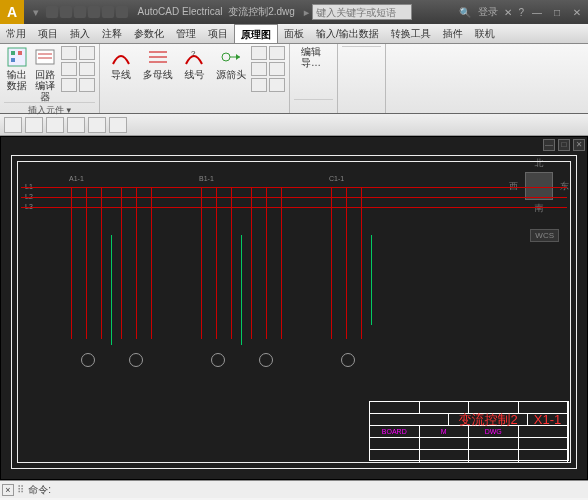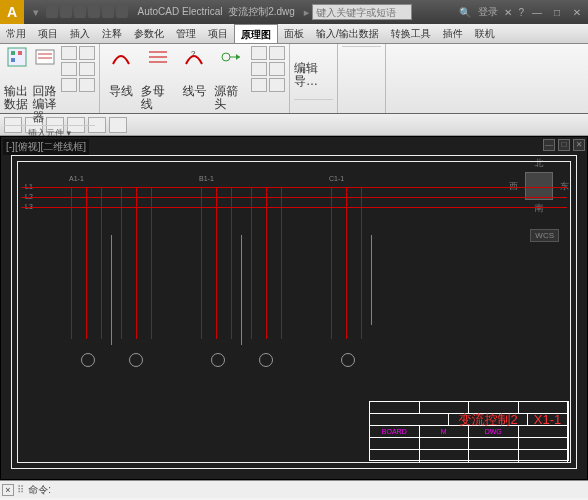--- a/index.html
+++ b/index.html
@@ -16,21 +16,21 @@
   .winbtn { width:14px; text-align:center; }
   .tabs { height:20px; background:linear-gradient(#f0f0f0,#d4d4d4); display:flex; border-bottom:1px solid #888; font-size:10px;}
   .tabs div { padding:3px 6px; color:#333; cursor:pointer; white-space:nowrap;}
   .tabs .active { background:#fff; border-top:1px solid #888; border-left:1px solid #888; border-right:1px solid #888; color:#000; font-weight:bold;}
   .ribbon { height:70px; background:linear-gradient(#f7f7f7,#e4e4e4); display:flex; border-bottom:1px solid #666;}
   .panel { border-right:1px solid #bbb; padding:2px 4px; display:flex; flex-direction:column; justify-content:space-between; position:relative;}
   .panel-body { display:flex; gap:3px; flex:1; align-items:flex-start;}
   .panel-label { font-size:9px; color:#555; text-align:center; border-top:1px solid #ccc; padding-top:1px;}
   .bigbtn { display:flex; flex-direction:column; align-items:center; width:34px; cursor:pointer;}
   .bigbtn .ico { width:22px; height:22px; margin-bottom:1px;}
-  .bigbtn .lbl { font-size:12px; text-align:left; line-height:1.1;margin-top:16px;}
+  .bigbtn .lbl { font-size:10px; text-align:center; line-height:1.1;}
   .smallgrid { display:grid; grid-template-columns:repeat(2,16px); gap:2px;}
   .sm { width:16px; height:14px; background:#eee; border:1px solid #aaa; cursor:pointer;}
   .drawing { position:relative; height:344px; background:#1e1e1e; border:1px solid #000;}
   .vp-label { position:absolute; top:2px; left:2px; color:#999; font-size:10px; background:rgba(0,0,0,.4); padding:1px 3px;}
   .vp-ctrl { position:absolute; top:2px; right:2px; display:flex; gap:3px;}
   .vp-ctrl span { width:12px; height:12px; background:#333; border:1px solid #666; color:#888; font-size:8px; text-align:center; cursor:pointer;}
   .canvas { position:absolute; top:18px; left:10px; right:10px; bottom:10px; }
   .frame { position:absolute; inset:0; border:1px solid #eee;}
   .inner-frame { position:absolute; top:6px; left:6px; right:6px; bottom:6px; border:1px solid #eee;}
   .hline { position:absolute; left:10px; right:10px; height:1px; background:#c00;}
@@ -187,21 +187,20 @@
 <div class="qtb">
   <div class="qb"></div>
   <div class="qb"></div>
   <div class="qb"></div>
   <div class="qb"></div>
   <div class="qb"></div>
   <div class="qb"></div>
 </div>
 
 <div class="drawing">
-  <div class="vp-label">[-][俯视][二维线框]</div>
   <div class="vp-ctrl">
     <span>—</span>
     <span>□</span>
     <span>✕</span>
   </div>
 
   <div class="viewnav">
     <div>北</div>
     <div style="display:flex;justify-content:space-between;align-items:center">
       <span>西</span>

